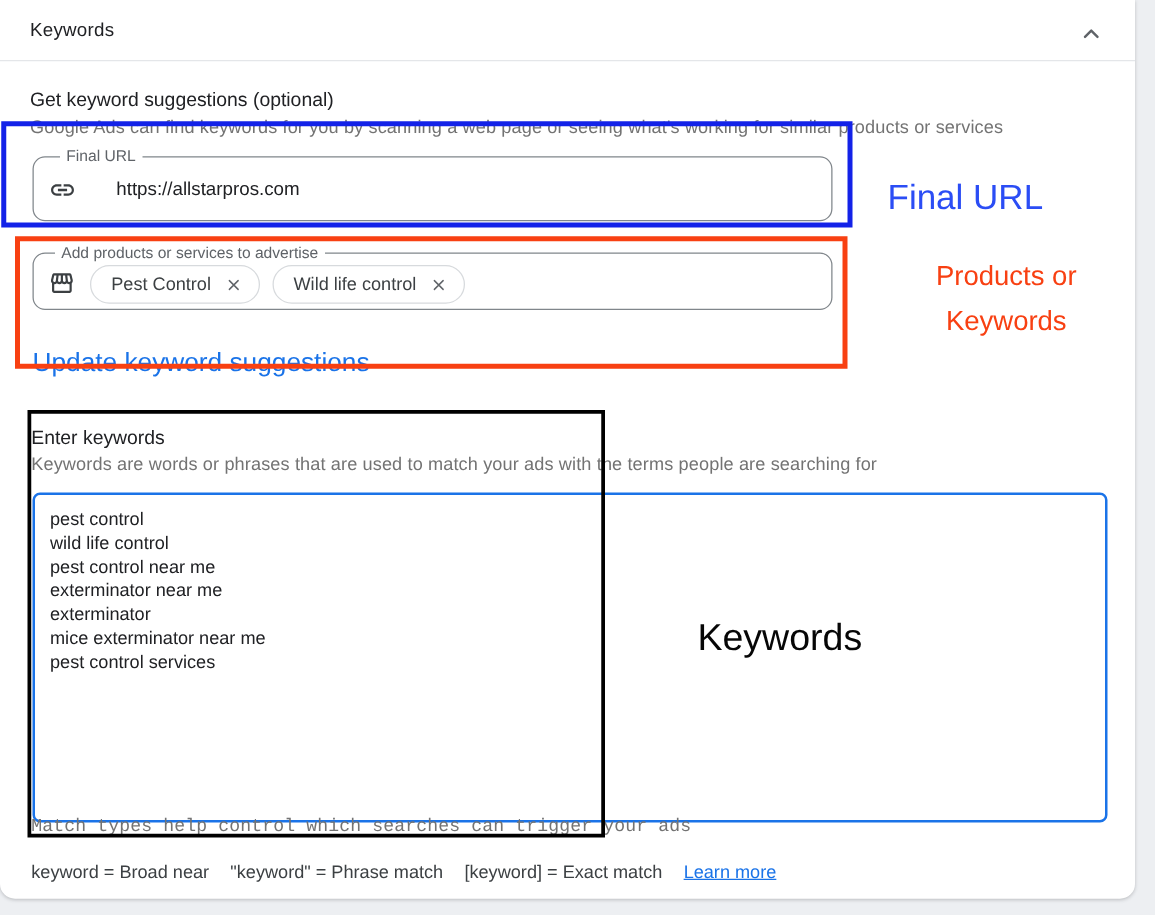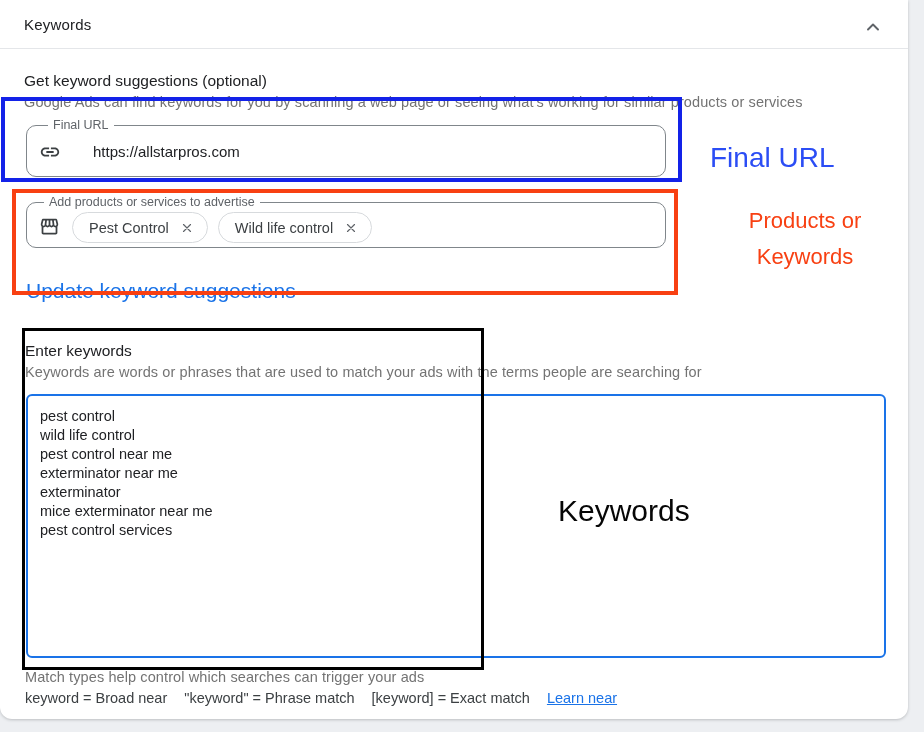--- a/index.html
+++ b/index.html
@@ -144,23 +144,23 @@
   <div class="muted" style="left:25px; top:364px;">Keywords are words or phrases that are used to match your ads with the terms people are searching for</div>
 
   <div class="keywords-box">pest control
 wild life control
 pest control near me
 exterminator near me
 exterminator
 mice exterminator near me
 pest control services</div>
 
-  <div class="muted" style="left:25px; top:669px;">Match types help control which searches can trigger your ads</div>
+  <div class="muted" style="left:25px; top:654px;font-family:Liberation Mono, monospace;">Match types help control which searches can trigger your ads</div>
   <div class="match-line">
-    <span>keyword = Broad near</span><span>"keyword" = Phrase match</span><span>[keyword] = Exact match</span><span class="learn-more">Learn near</span>
+    <span>keyword = Broad near</span><span>"keyword" = Phrase match</span><span>[keyword] = Exact match</span><span class="learn-more">Learn more</span>
   </div>
 </div>
 
 <div class="anno-box anno-blue" style="border-color: rgb(19, 34, 232);"></div>
 <div class="anno-box anno-red" style="border-color: rgb(248, 64, 18);"></div>
 <div class="anno-box anno-black" style="border-color: rgb(0, 0, 0);"></div>
 
 <div class="anno-label anno-label-blue" style="color: rgb(43, 77, 245);">Final URL</div>
 <div class="anno-label anno-label-red" style="color: rgb(248, 64, 18);">
   <div>Products or</div>

